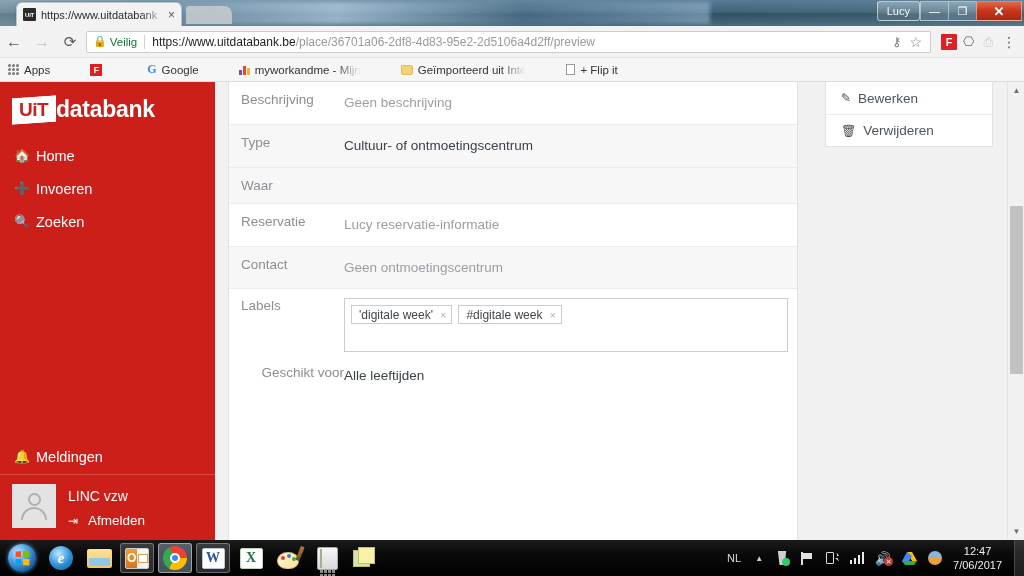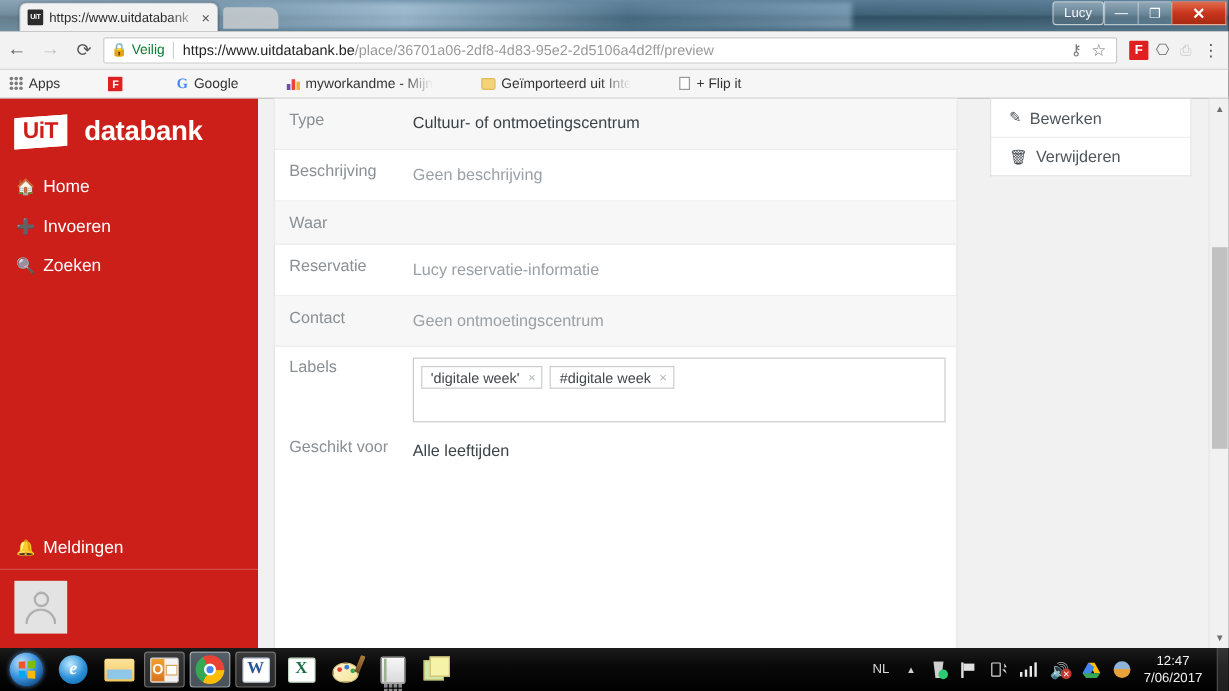--- a/index.html
+++ b/index.html
@@ -136,21 +136,21 @@
     background: #cc1f1a; color: #fff;
   }
   .brand { display: flex; align-items: center; padding: 14px 0 4px 12px; }
   .uit-logo {
     background: #fff; color: #cc1f1a; font-weight: bold; font-size: 19px;
     padding: 1px 6px 2px 5px; letter-spacing: -0.5px; line-height: 1;
     font-family: "Liberation Sans", sans-serif;
     transform: skewY(-4deg); border: 2px solid #fff;
   }
   .uit-logo span { display:inline-block; transform: skewY(4deg); }
-  .brand-txt { font-size: 23px; font-weight: bold; margin-left: 14px; letter-spacing: -0.3px; }
+  .brand-txt { font-size: 23px; font-weight: bold; margin-left: 0; letter-spacing: -0.3px; }
 
   .nav-item {
     display: flex; align-items: center; height: 33px;
     padding-left: 14px; font-size: 14.5px; color: #fff;
   }
   .nav-item .ni { width: 22px; font-size: 13px; flex: none; }
   .nav-top { margin-top: 12px; }
 
   .side-bottom { position: absolute; left: 0; bottom: 0; width: 215px; }
   .meld {
@@ -195,21 +195,21 @@
   .chip {
     display: inline-flex; align-items: center; height: 19px;
     border: 1px solid #ccc; background: #fff; padding: 0 5px 0 7px;
     font-size: 12px; color: #40474d;
   }
   .chip .x { margin-left: 7px; color: #b0b4b8; font-size: 11px; }
   .alert {
     margin: 9px 0 0 115px; width: 444px; background: #d9ecd2; color: #41683a;
     padding: 11px 0 12px 16px; font-size: 13.5px;
   }
-  .lastrow { display:flex; padding: 13px 0 0 12px; }
+  .lastrow { display:flex; padding: 13px 0 0 12px; text-align: right; }
 
   
   .rightpanel {
     position: absolute; left: 825px; top: 0; width: 168px;
     background: #fff; border: 1px solid #e2e2e2; border-top: none;
   }
   .rp-item { display:flex; align-items:center; height: 32px; padding-left: 15px; font-size: 13.5px; color: #4d555b; }
   .rp-item + .rp-item { border-top: 1px solid #ececec; }
   .rp-item .ri { margin-right: 7px; font-size: 12px; color: #41484e; }
 
@@ -435,33 +435,40 @@
           <span class="ni">🔔</span>
           <span>Meldingen</span>
         </div>
         <div class="userblock">
           <div class="avatar">
             <span class="inner">
                 <span class="head"></span>
                 <span class="body"></span>
               </span>
           </div>
+          <div class="uinfo">
+            <div class="uname">LINC vzw</div>
+            <div class="logout">
+              <span class="ni">⇥</span>
+              <span>Afmelden</span>
+            </div>
+          </div>
         </div>
       </div>
     </div>
 
     <div class="content">
 
+      <div class="row">
+        <div class="rlabel">Beschrijving</div>
+        <div class="rvalue muted">Geen beschrijving</div>
+      </div>
       <div class="row alt">
         <div class="rlabel">Type</div>
         <div class="rvalue">Cultuur- of ontmoetingscentrum</div>
-      </div>
-      <div class="row">
-        <div class="rlabel">Beschrijving</div>
-        <div class="rvalue muted">Geen beschrijving</div>
       </div>
       <div class="row alt">
         <div class="rlabel">Waar</div>
       </div>
       <div class="row">
         <div class="rlabel">Reservatie</div>
         <div class="rvalue muted">Lucy reservatie-informatie</div>
       </div>
       <div class="row alt">
         <div class="rlabel">Contact</div>

